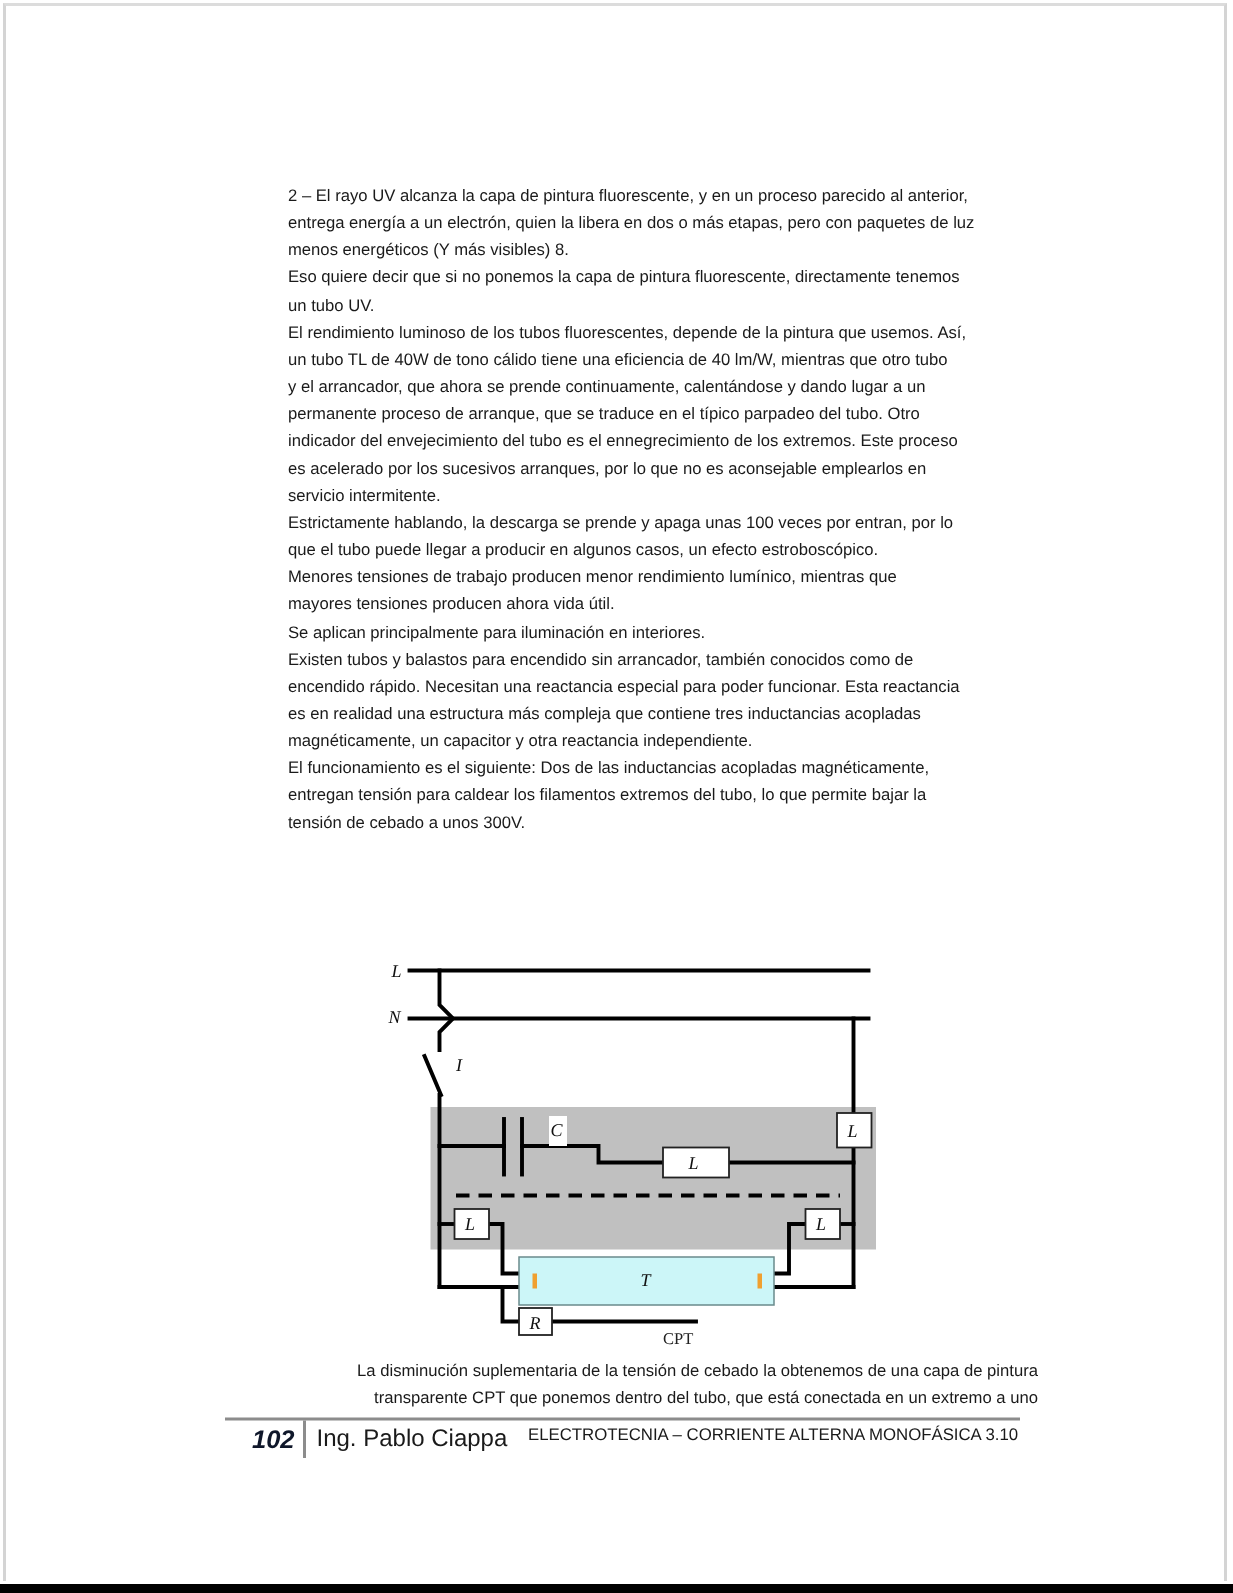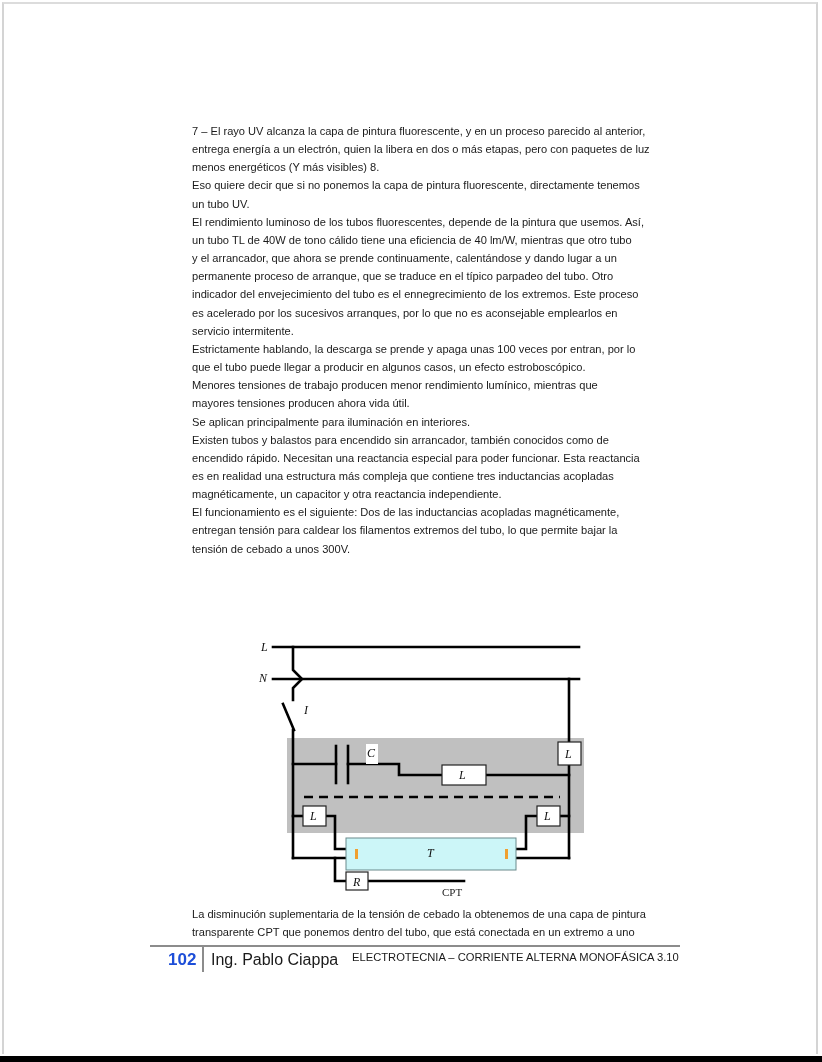--- a/index.html
+++ b/index.html
@@ -2,35 +2,35 @@
 <html><head>
 <meta charset="utf-8">
 <style>
   html, body { margin:0; padding:0; }
   body { width:822px; height:1062px; background:#ffffff; position:relative; overflow:hidden; font-family:"Liberation Sans", sans-serif; }
   .page { position:absolute; left:2px; top:2px; width:816px; height:1052px; border-left:2px solid #d4d4d4; border-right:2px solid #d4d4d4; border-top:2px solid #dcdcdc; background:#fff; box-sizing:border-box; }
   .bottom-band { position:absolute; left:0; top:1056px; width:822px; height:6px; background:#000; }
   .body-text { position:absolute; left:192px; top:122px; width:500px; font-family:"Liberation Sans", sans-serif; font-size:11.1px; line-height:18.15px; color:#1a1a1a; }
   .body-text p { margin:0; white-space:nowrap; }
   .diagram { position:absolute; left:0; top:0; width:822px; height:1062px; pointer-events:none; }
-  .after-text { position:absolute; left:192px; top:905px; width:500px; font-size:11.1px; line-height:18.15px; color:#1a1a1a; }
+  .after-text { position:absolute; left:192px; top:905px; width:500px; font-size:11.1px; line-height:18.15px; color:#1a1a1a;text-align:right; }
   .after-text p { margin:0; white-space:nowrap; }
   .footer-rule { position:absolute; left:150px; top:945px; width:530px; height:2px; background:#8c8c8c; }
   .footer-sep { position:absolute; left:202px; top:947px; width:2px; height:25px; background:#8c8c8c; }
-  .page-num { position:absolute; left:168px; top:950px; font-size:17px; font-weight:bold; color:#1d4ed8; }
+  .page-num { position:absolute; left:168px; top:950px; font-size:17px; font-weight:bold; color:#0f172a;font-style:italic; }
   .footer-author { position:absolute; left:211px; top:951px; font-size:16px; color:#1a1a1a; }
   .footer-title { position:absolute; left:352px; top:951px; font-size:11.2px; color:#1a1a1a; }
 </style>
 </head>
 <body>
 
 <div class="page"></div>
 
 <div class="body-text">
-  <p>7 – El rayo UV alcanza la capa de pintura fluorescente, y en un proceso parecido al anterior,</p>
+  <p>2 – El rayo UV alcanza la capa de pintura fluorescente, y en un proceso parecido al anterior,</p>
   <p>entrega energía a un electrón, quien la libera en dos o más etapas, pero con paquetes de luz</p>
   <p>menos energéticos (Y más visibles) 8.</p>
   <p>Eso quiere decir que si no ponemos la capa de pintura fluorescente, directamente tenemos</p>
   <p>un tubo UV.</p>
   <p>El rendimiento luminoso de los tubos fluorescentes, depende de la pintura que usemos. Así,</p>
   <p>un tubo TL de 40W de tono cálido tiene una eficiencia de 40 lm/W, mientras que otro tubo</p>
   <p>y el arrancador, que ahora se prende continuamente, calentándose y dando lugar a un</p>
   <p>permanente proceso de arranque, que se traduce en el típico parpadeo del tubo. Otro</p>
   <p>indicador del envejecimiento del tubo es el ennegrecimiento de los extremos. Este proceso</p>
   <p>es acelerado por los sucesivos arranques, por lo que no es aconsejable emplearlos en</p>

